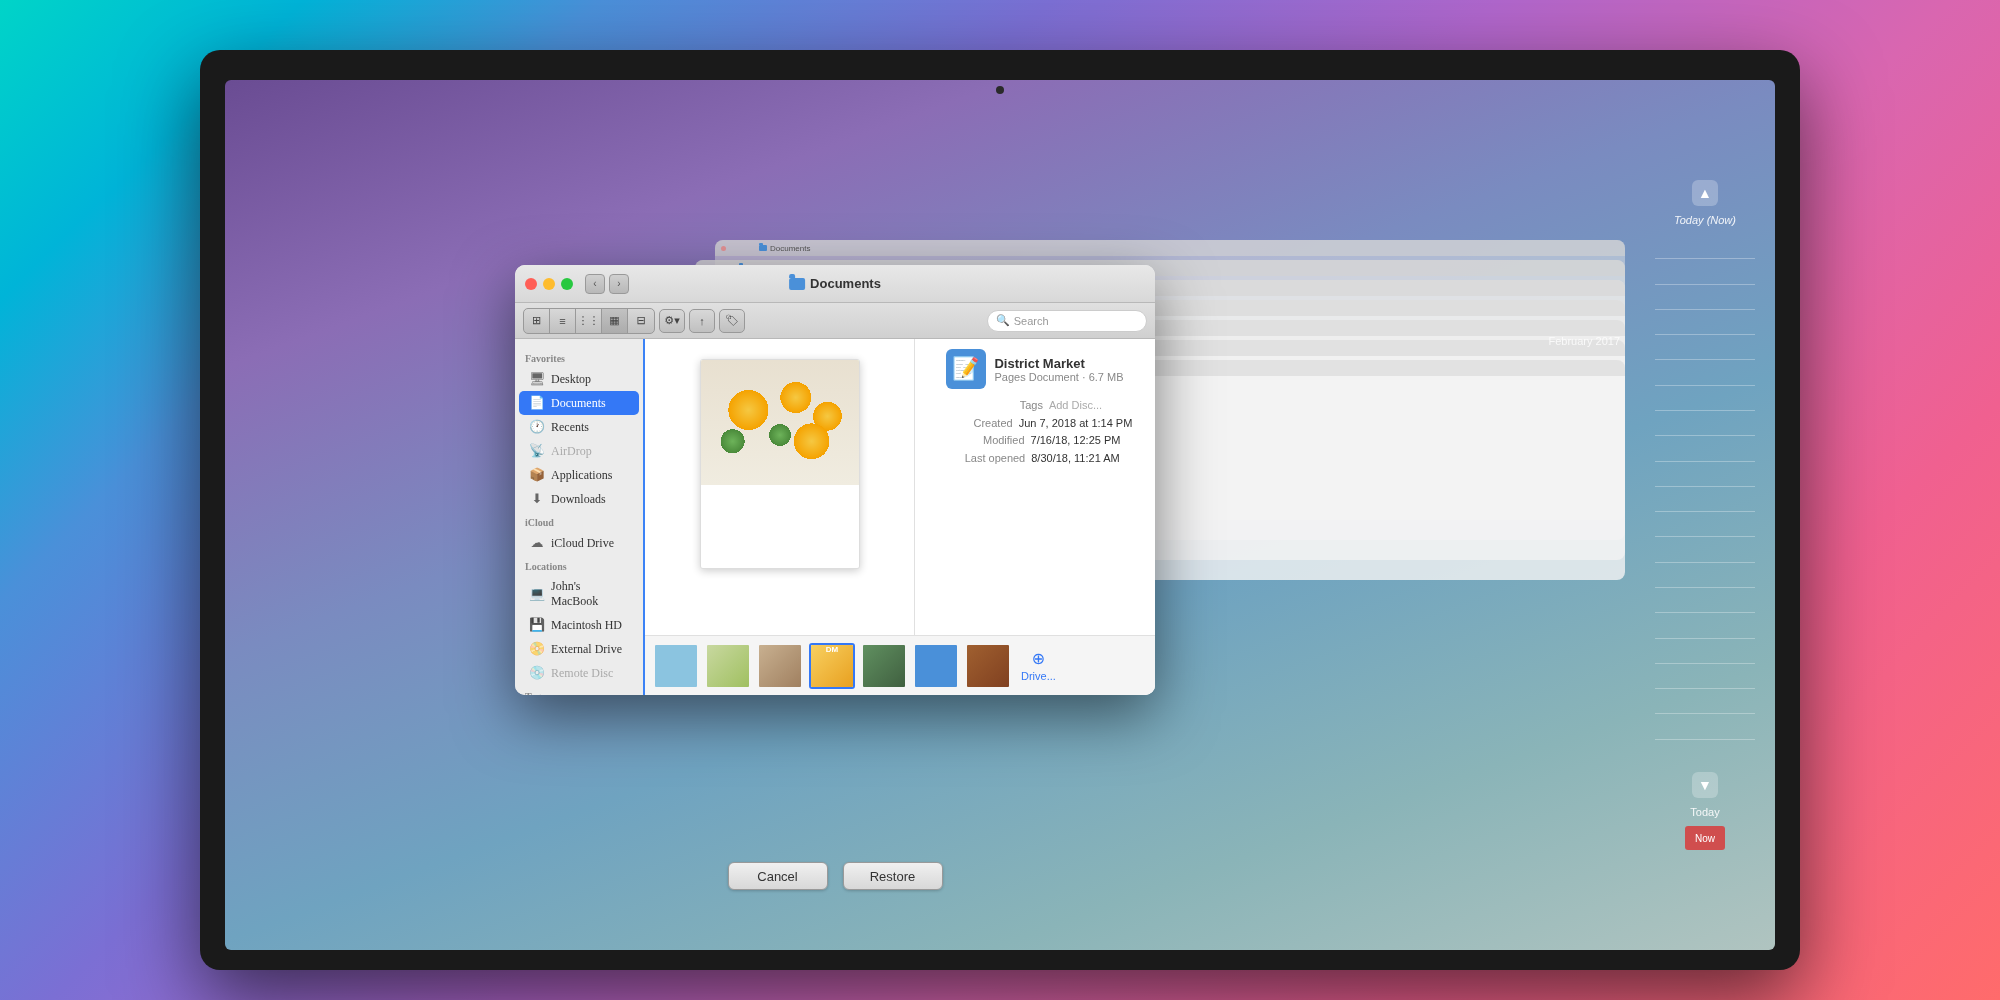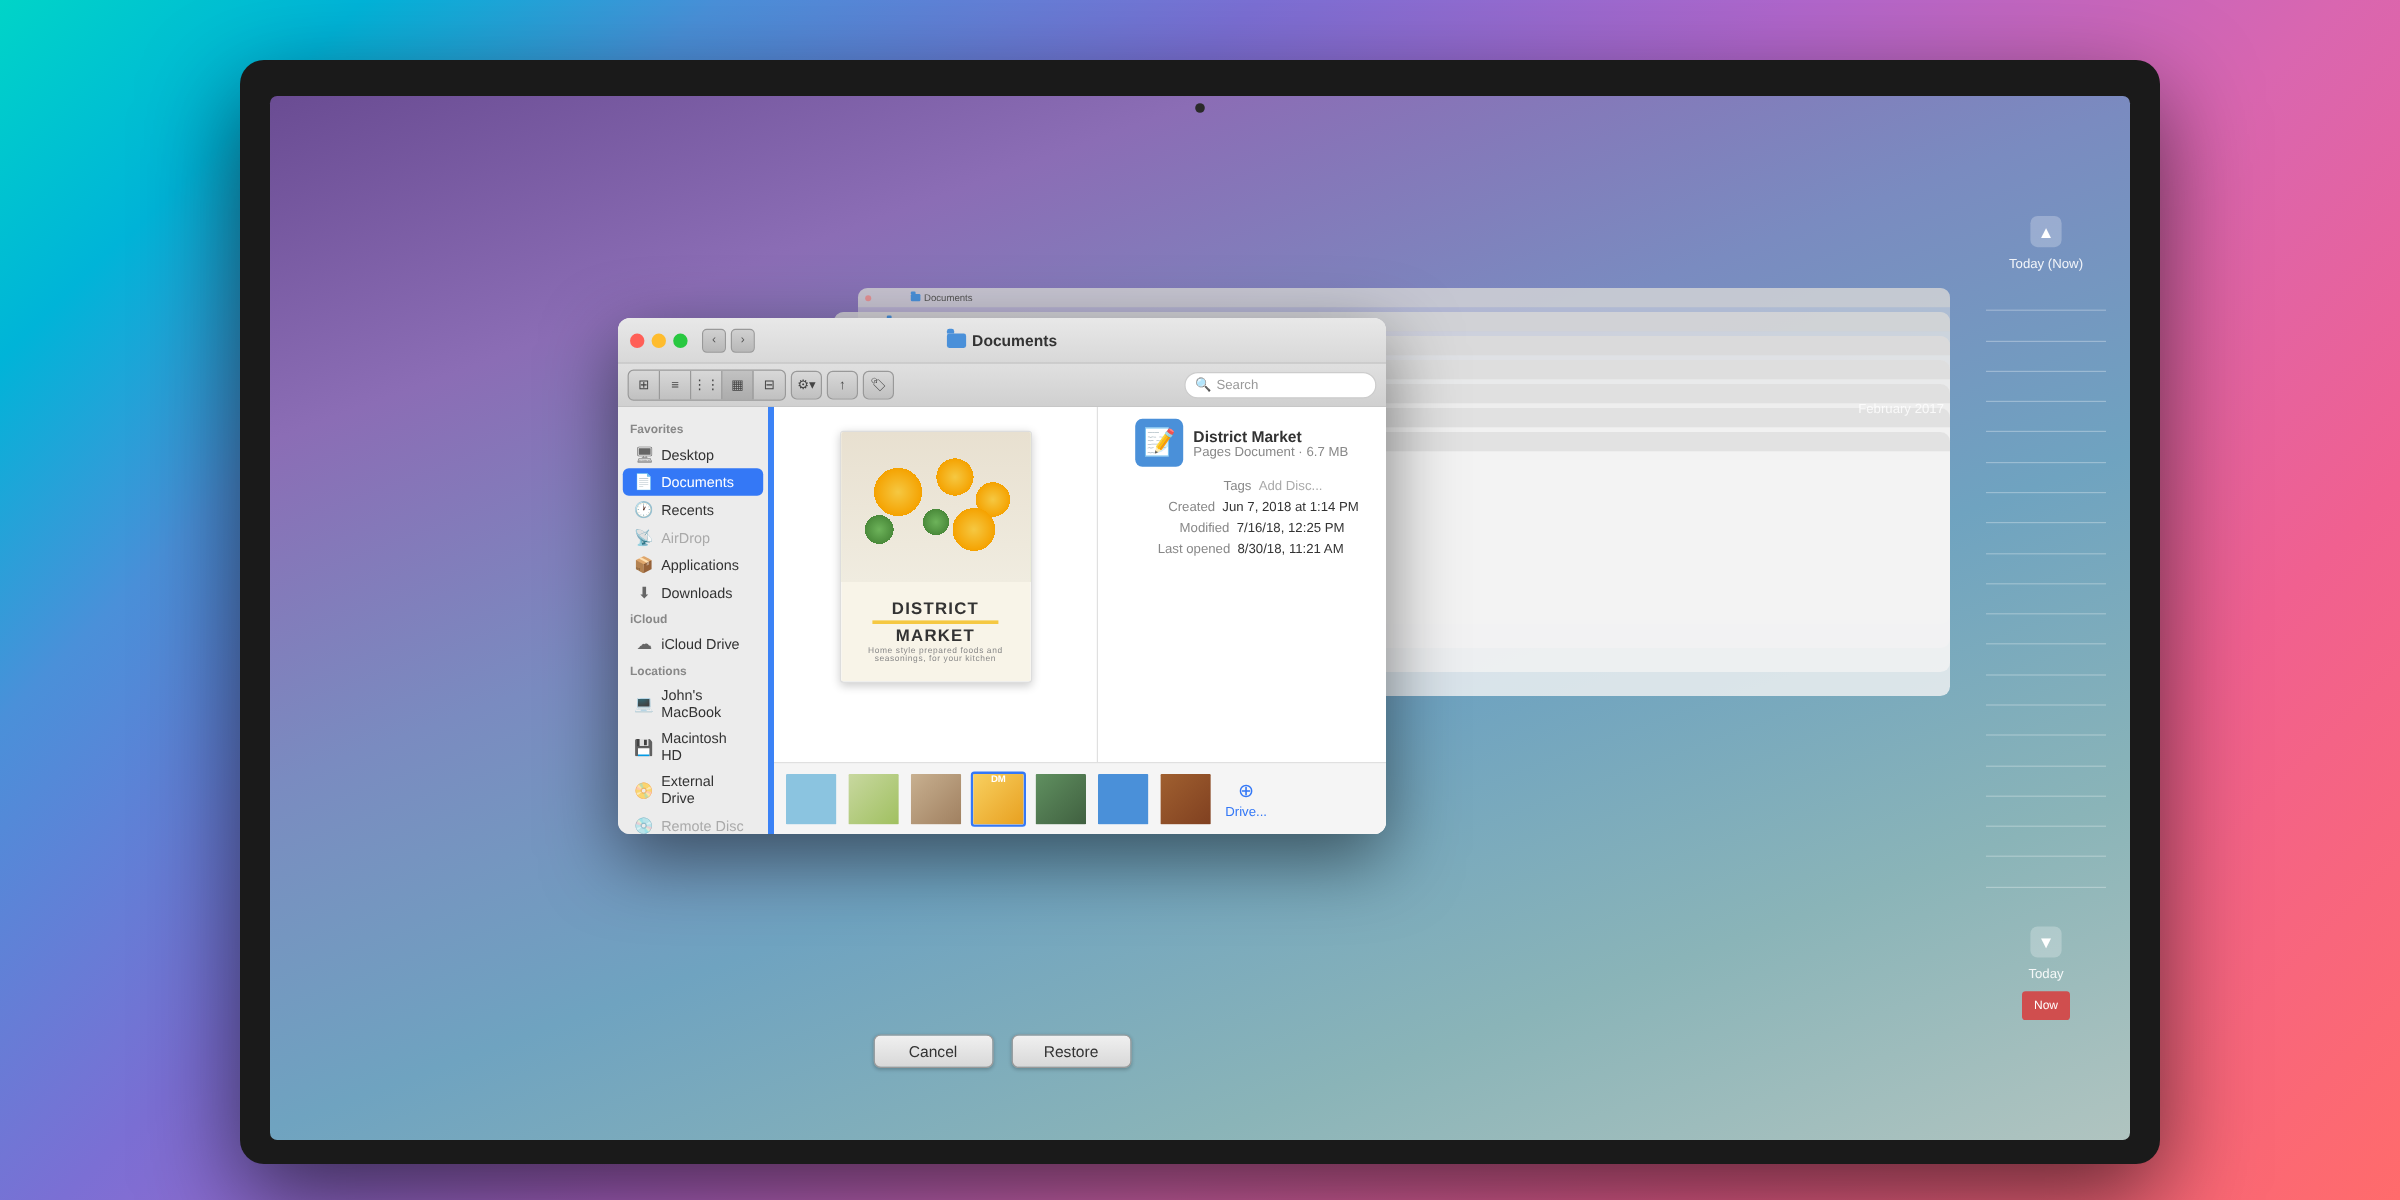--- a/index.html
+++ b/index.html
@@ -228,23 +228,24 @@
     .finder-body {
       flex: 1;
       display: flex;
       overflow: hidden;
     }
 
     
     .finder-sidebar {
       width: 130px;
       background: rgba(235,235,235,0.95);
-      border-right: 5px solid #3b82f6;
+      border-right: 2px solid #3b82f6;
       overflow-y: auto;
       padding: 8px 0;
+      font-family: Liberation Serif, serif;
     }
 
     .sidebar-section-label {
       font-size: 10px;
       font-weight: 700;
       color: #888;
       padding: 6px 10px 3px;
       text-transform: none;
     }
 
@@ -527,20 +528,21 @@
       justify-content: center;
       color: white;
       font-size: 14px;
       cursor: pointer;
     }
 
     .tm-date-label {
       font-size: 11px;
       color: rgba(255,255,255,0.9);
       text-align: center;
+      font-style: italic;
     }
 
     .tm-lines-container {
       flex: 1;
       width: 100%;
       display: flex;
       flex-direction: column;
       justify-content: space-evenly;
     }
 
@@ -784,26 +786,20 @@
         <div class="finder-main">
           <div class="finder-content">
 
             <div class="file-list">
 
               <div style="display:flex;justify-content:center;padding:10px 0;">
                 <div class="preview-large">
                   <div class="district-market-doc">
                     <div class="dm-image">
                       <div class="citrus-bg"></div>
-                    </div>
-                    <div class="dm-text">
-                      <div class="dm-title">DISTRICT</div>
-                      <div class="dm-yellow-bar"></div>
-                      <div class="dm-title">MARKET</div>
-                      <div class="dm-subtitle">Home style prepared foods and seasonings, for your kitchen</div>
                     </div>
                   </div>
                 </div>
               </div>
             </div>
 
             <div class="preview-panel">
 
               <div class="fi-header">
                 <div class="fi-icon-lg">

